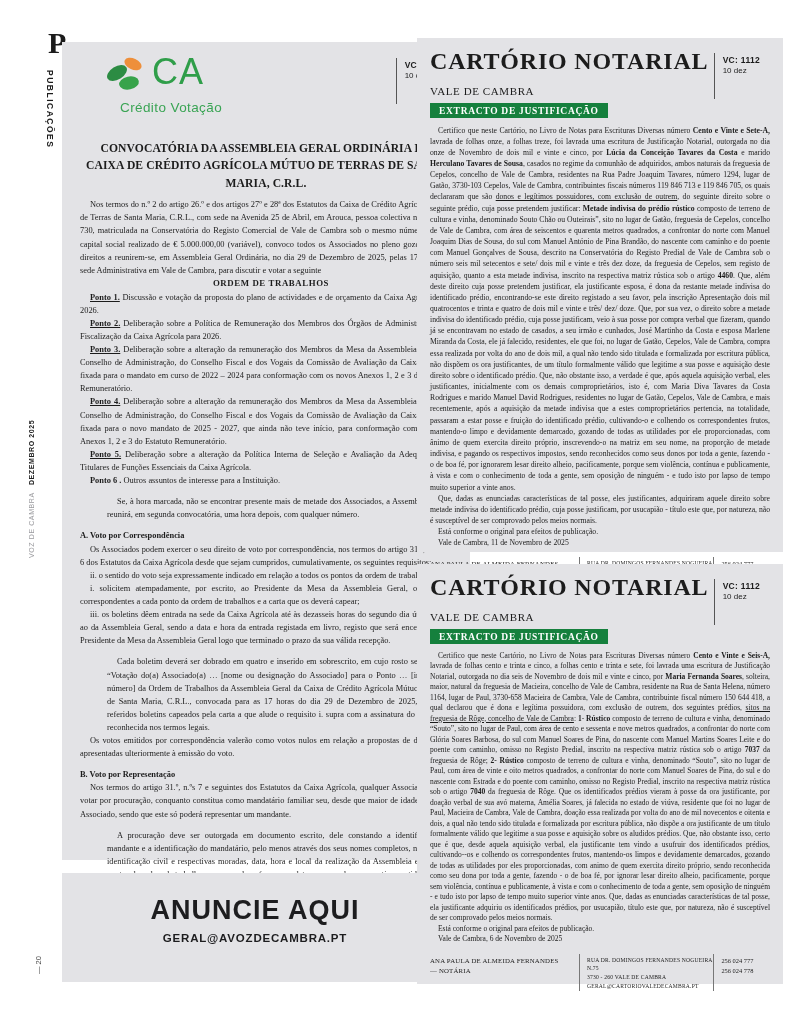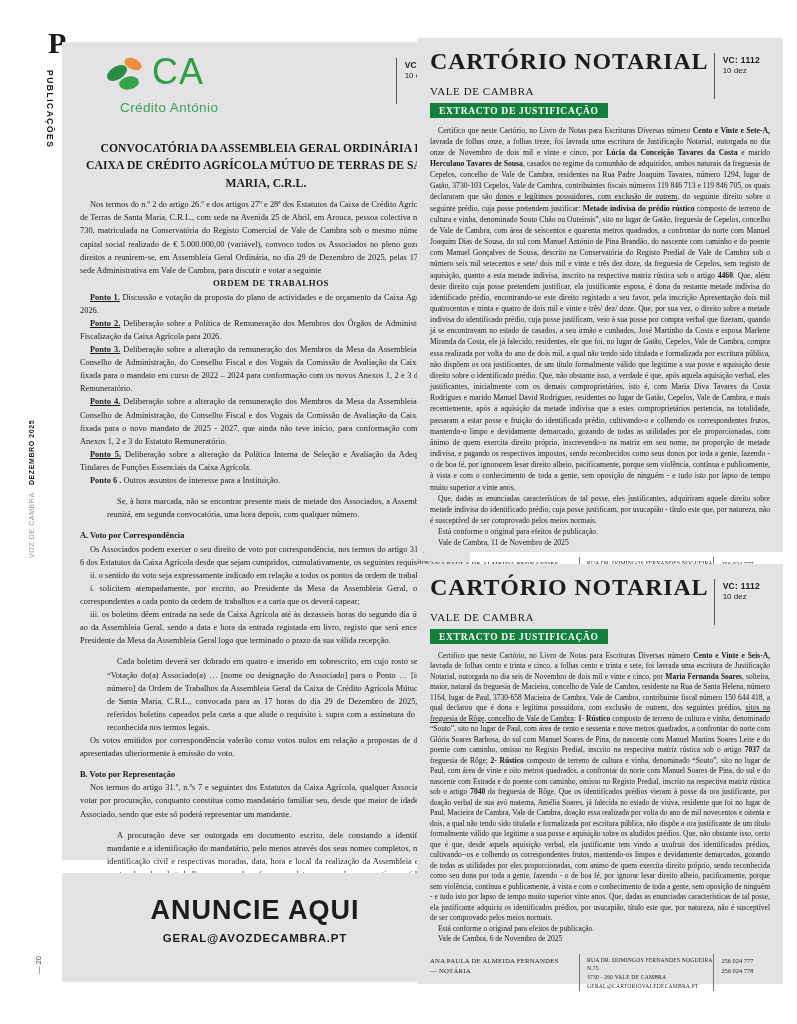--- a/index.html
+++ b/index.html
@@ -85,21 +85,21 @@
       <div class="ca-logo">
         <span>
           <svg width="40" height="40" viewBox="0 0 40 40">
             <ellipse cx="11" cy="17" rx="11" ry="6.5" transform="rotate(-32 11 17)" fill="#2c8c43"></ellipse>
             <ellipse cx="27" cy="8" rx="9" ry="5.5" transform="rotate(24 27 8)" fill="#ee8f3b"></ellipse>
             <ellipse cx="23" cy="27" rx="10" ry="6.5" transform="rotate(-12 23 27)" fill="#37a34a"></ellipse>
           </svg>
         </span>
         <span class="ca-initials">CA</span>
       </div>
-      <div class="ca-brandname">Crédito António</div>
+      <div class="ca-brandname">Crédito Votação</div>
       <div class="stamp">
         <div class="code">VC: 1112</div>
         <div class="date">10 dez</div>
       </div>
     </div>
 
     <div class="ca-title">CONVOCATÓRIA DA ASSEMBLEIA GERAL ORDINÁRIA DA CAIXA DE CRÉDITO AGRÍCOLA MÚTUO DE TERRAS DE SANTA MARIA, C.R.L.</div>
 
     <div class="ca-body">
       <p>Nos termos do n.º 2 do artigo 26.º e dos artigos 27º e 28ª dos Estatutos da Caixa de Crédito Agrícola Mútuo de Terras de Santa Maria, C.R.L., com sede na Avenida 25 de Abril, em Arouca, pessoa colectiva n.º 501 292 730, matriculada na Conservatória do Registo Comercial de Vale de Cambra sob o mesmo número, com o capital social realizado de €  5.000.000,00 (variável), convoco todos os Associados no pleno gozo dos seus direitos a reunirem-se, em Assembleia Geral Ordinária, no dia  29 de Dezembro de 2025, pelas 17 horas, na sede Administrativa em Vale de Cambra,  para discutir e votar a seguinte</p>

